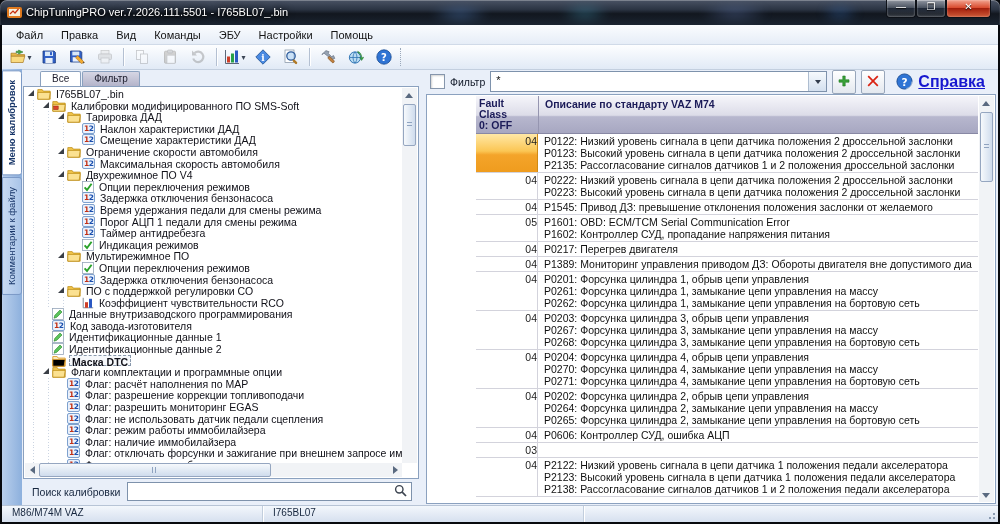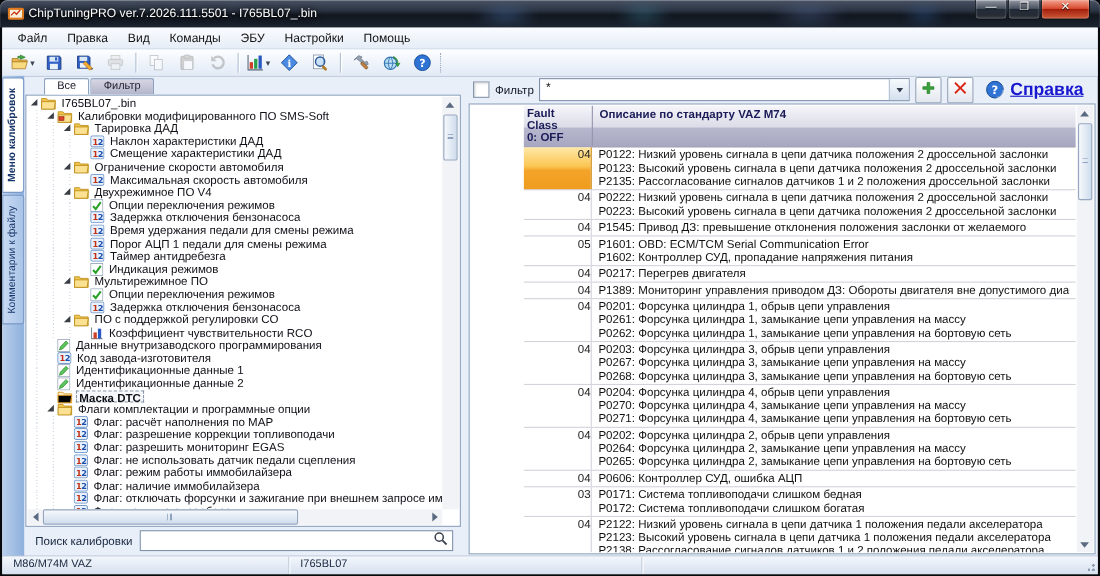--- a/index.html
+++ b/index.html
@@ -861,24 +861,20 @@
                 </div>
               </div>
               <div class="trow">
                 <div class="tcell-class">04</div>
                 <div class="tcell-desc">
                   <div class="dline">P0606: Контроллер СУД, ошибка АЦП</div>
                 </div>
               </div>
               <div class="trow">
                 <div class="tcell-class">03</div>
-                <div class="tcell-desc">
-                  <div class="dline">P0171: Система топливоподачи слишком бедная</div>
-                  <div class="dline">P0172: Система топливоподачи слишком богатая</div>
-                </div>
               </div>
               <div class="trow">
                 <div class="tcell-class">04</div>
                 <div class="tcell-desc">
                   <div class="dline">P2122: Низкий уровень сигнала в цепи датчика 1 положения педали акселератора</div>
                   <div class="dline">P2123: Высокий уровень сигнала в цепи датчика 1 положения педали акселератора</div>
                   <div class="dline">P2138: Рассогласование сигналов датчиков 1 и 2 положения педали акселератора</div>
                 </div>
               </div>
             </div>

